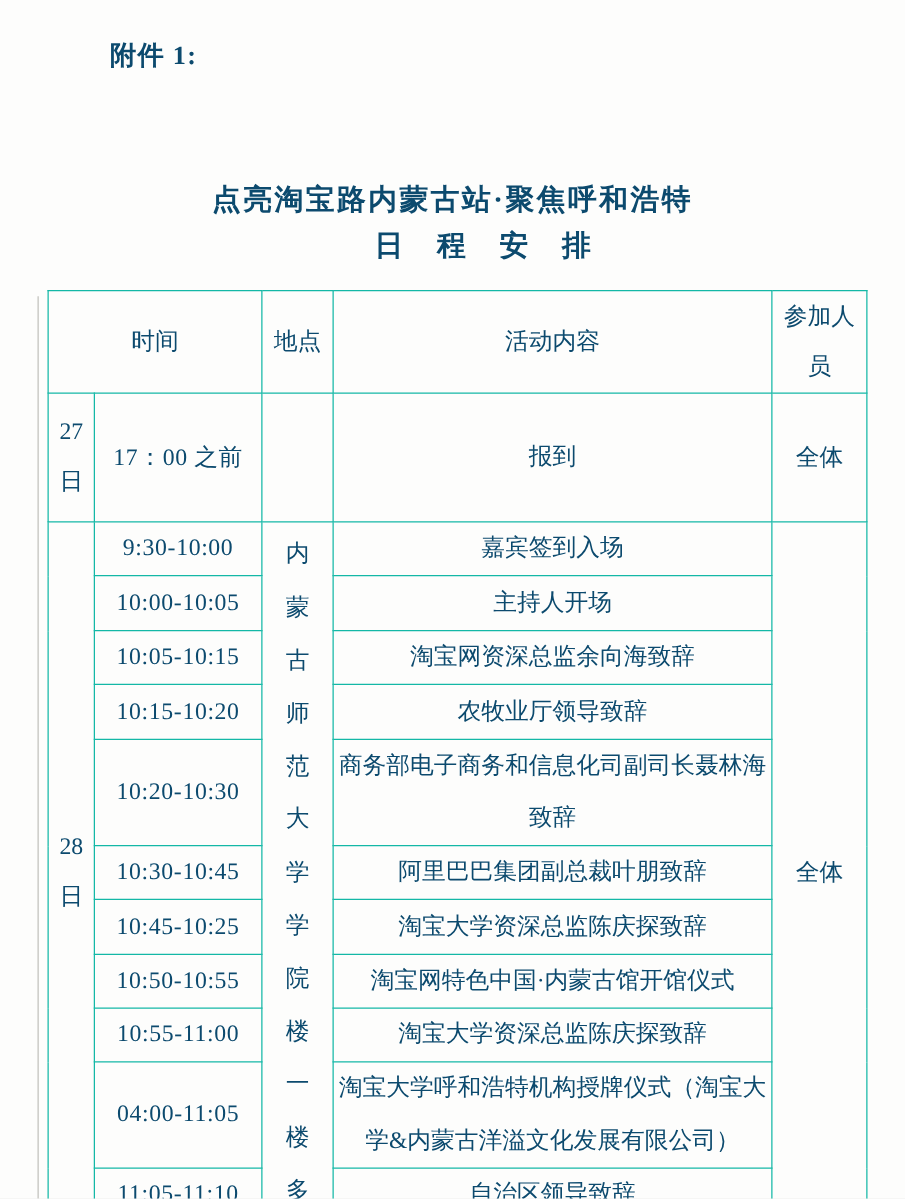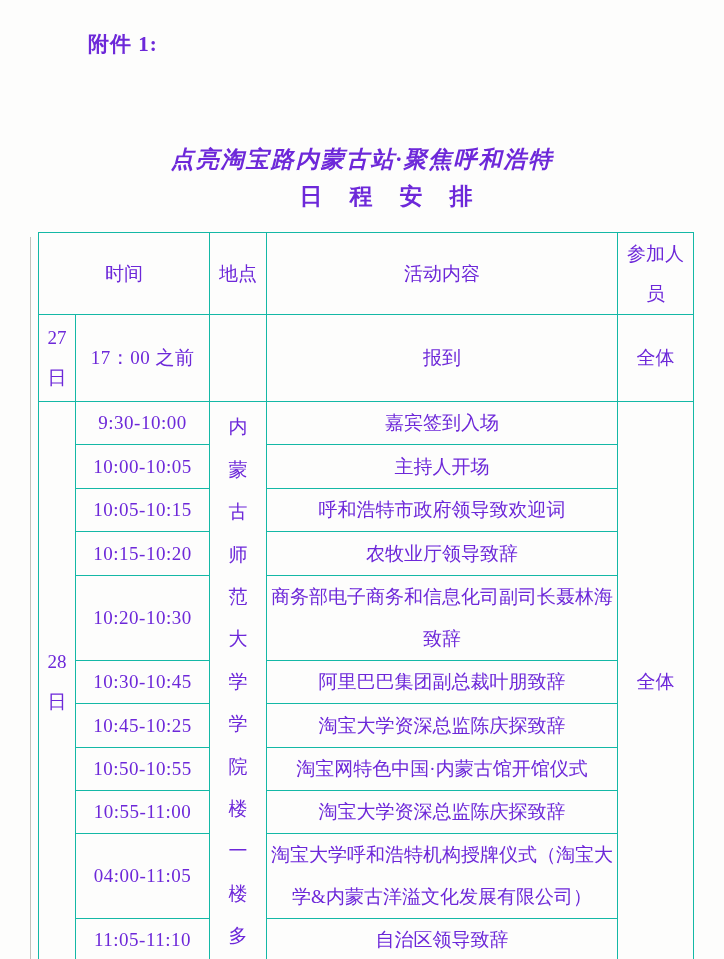--- a/index.html
+++ b/index.html
@@ -6,33 +6,33 @@
   body{
     font-family:"Liberation Serif","DejaVu Serif",serif;
     background:#e8e8e6;
   }
   .page{
     position:relative;
     width:724px;height:959px;
     margin:0;
     background:#fdfdfc;
     overflow:hidden;
-    color:#6d28d9;
+    color:#0c4a6e;
   }
   .attachment{
     position:absolute;left:88px;top:30px;
     font-size:21px;font-weight:bold;letter-spacing:1px;
   }
   .title{
     position:absolute;left:0;width:724px;
     text-align:center;font-weight:bold;font-size:23px;
     white-space:nowrap;
   }
   .title-1{top:101px;letter-spacing:1px;}
-  .title-2{top:144px;letter-spacing:2px;font-style:italic;}
+  .title-2{top:144px;letter-spacing:2px;}
   .title-3{top:181px;letter-spacing:27px;padding-left:16px;width:697px;margin-left:35px;}
   .page-edge-line{
     position:absolute;left:30px;top:237px;width:1px;height:722px;
     background:#a3a39b;opacity:.65;
   }
   table.schedule{
     position:absolute;left:38px;top:232px;
     width:655px;
     border-collapse:collapse;table-layout:fixed;
   }
@@ -58,21 +58,21 @@
   td.loc-cell{padding:0;}
   .loc-stack{
     height:551px;width:100%;
     display:flex;flex-direction:column;
   }
   .loc-stack div{
     flex:1;display:flex;align-items:center;justify-content:center;
     font-size:19px;
   }
   tr.hH{height:82px;}
-  tr.h87{height:87px;font-family:Liberation Serif, serif;}
+  tr.h87{height:103px;font-family:Liberation Serif, serif;}
   tr.h41{height:41px;}
   tr.h42{height:42px;}
   tr.h43{height:43px;margin-left:22px;}
   tr.h44{height:44px;}
   tr.h85{height:85px;}
 </style>
 </head>
 <body>
 
 <div class="page">
@@ -137,21 +137,21 @@
       </td>
       <td class="c-act">嘉宾签到入场</td>
       <td rowspan="11">全体</td>
     </tr>
     <tr class="h44">
       <td class="c-time">10:00-10:05</td>
       <td class="c-act">主持人开场</td>
     </tr>
     <tr class="h41">
       <td class="c-time">10:05-10:15</td>
-      <td class="c-act">呼和浩特市政府领导致欢迎词</td>
+      <td class="c-act">淘宝网资深总监余向海致辞</td>
     </tr>
     <tr class="h44">
       <td class="c-time">10:15-10:20</td>
       <td class="c-act">农牧业厅领导致辞</td>
     </tr>
     <tr class="h85">
       <td class="c-time">10:20-10:30</td>
       <td class="c-act">商务部电子商务和信息化司副司长聂林海致辞</td>
     </tr>
     <tr class="h41">

